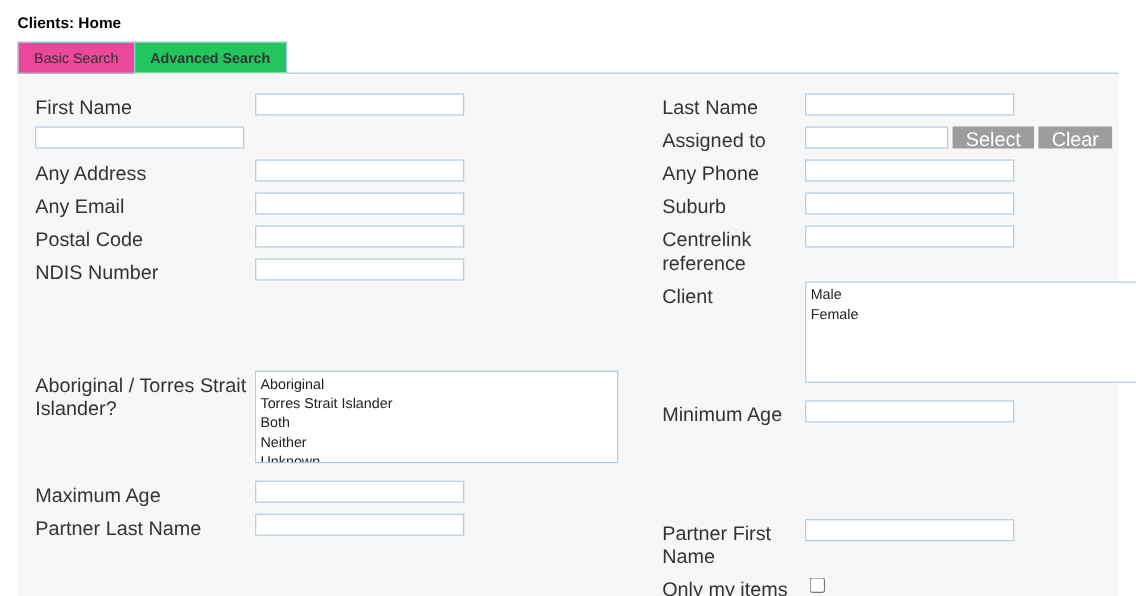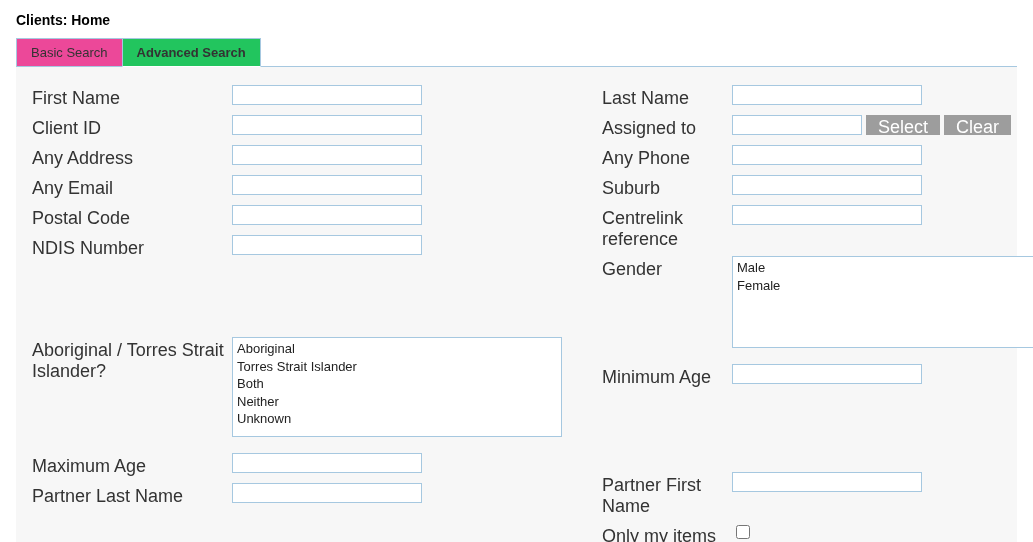--- a/index.html
+++ b/index.html
@@ -84,21 +84,21 @@
   }
   .text-input.narrow { width: 130px; }
   .listbox {
     border: 1px solid #a6c8e0;
     background: #fff;
     font-size: 13px;
     padding: 2px;
     overflow: auto;
   }
   .listbox.gender { width: 330px; height: 92px; }
-  .listbox.atsi { width: 330px; height: 100px; }
+  .listbox.atsi { width: 330px; height: 84px; }
   .listbox div { padding: 0 2px; line-height: 1.35; cursor: default; }
   .btn {
     background: #9d9d9d;
     color: #fff;
     border: none;
     font-size: 18px;
     padding: 2px 12px;
     height: 20px;
     cursor: pointer;
   }
@@ -147,21 +147,20 @@
     <div class="col">
 
       <div class="field-row">
         <div class="field-label">First Name</div>
         <div class="field-control">
             <input class="text-input" value="" style="">
           </div>
       </div>
 
       <div class="field-row">
-        <div class="field-label">Client ID</div>
         <div class="field-control">
             <input class="text-input" value="" style="">
           </div>
       </div>
 
       <div class="field-row">
         <div class="field-label">Any Address</div>
         <div class="field-control">
             <input class="text-input" value="" style="">
           </div>
@@ -254,21 +253,21 @@
       </div>
 
       <div class="field-row">
         <div class="field-label" style="width:130px;flex-basis:130px">Centrelink reference</div>
         <div class="field-control">
             <input class="text-input" value="" style="">
           </div>
       </div>
 
       <div class="field-row">
-        <div class="field-label" style="width:130px;flex-basis:130px">Gender</div>
+        <div class="field-label" style="width:130px;flex-basis:130px">Client</div>
         <div class="field-control">
           <div class="listbox gender">
             <div>Male</div>
             <div>Female</div>
           </div>
         </div>
       </div>
 
       <div class="spacer-row"></div>
 

